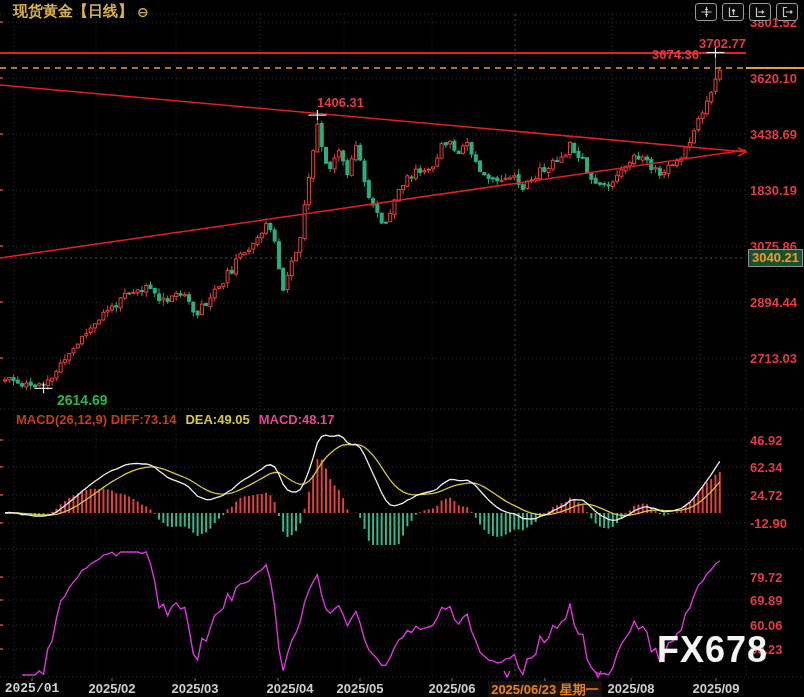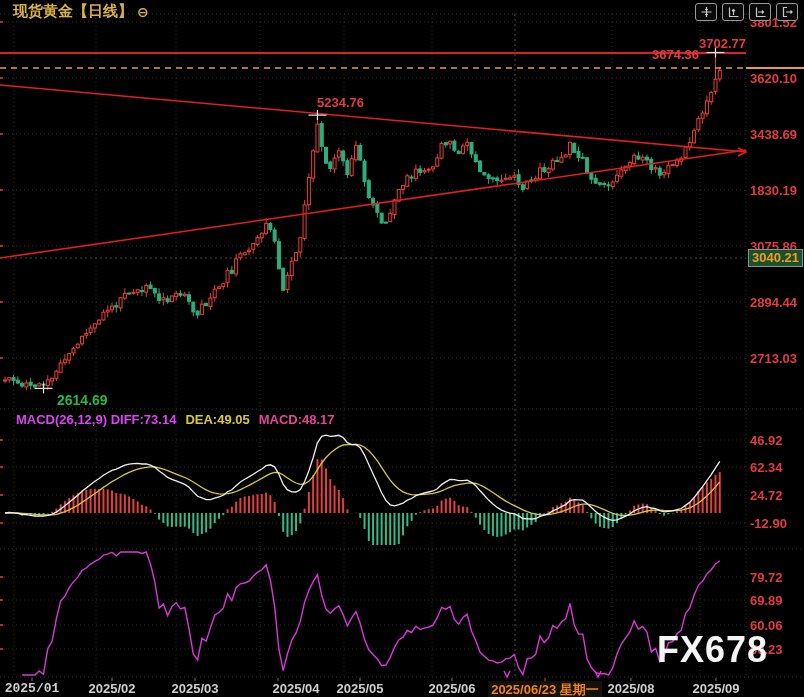--- a/index.html
+++ b/index.html
@@ -14,21 +14,21 @@
         display:flex;align-items:center;justify-content:center;cursor:pointer;}
   .tbtn svg{stroke:#c8c8c8;fill:none;stroke-width:1.2;}
   .yl{position:absolute;left:750px;transform:translateY(-50%);font-size:13px;font-weight:bold;color:#e23b41;z-index:2;}
   .xl{position:absolute;top:681px;transform:translateX(-50%);font-size:13px;font-weight:bold;color:#cfcfcf;z-index:2;white-space:nowrap;}
   .xl.hl{color:#ef8418;background:#15100a;padding:0 3px;}
   .ann{position:absolute;font-size:13px;font-weight:bold;color:#e23b41;z-index:2;white-space:nowrap;}
   #ann-low{color:#29b54a;font-size:14px;}
   #xh-price{position:absolute;left:748px;top:249px;border:1px solid #8f8f8f;background:#14532d;
             color:#ff9524;font-size:13px;font-weight:bold;padding:0 3px;line-height:16px;z-index:3;}
   .ihdr{position:absolute;left:16px;font-size:13px;font-weight:bold;z-index:2;}
-  .ihdr .w{color:#d946ef;} .ihdr .y{color:#d8c83e;margin-left:9px;} .ihdr .m{margin-left:9px;}
+  .ihdr .w{color:#c2410c;} .ihdr .y{color:#d8c83e;margin-left:9px;} .ihdr .m{margin-left:9px;}
   #macd-hdr{top:412px;} #macd-hdr .m{color:#e0459a;}
   #rsi-hdr{top:552px;} #rsi-hdr .m{color:#cf3ccf;}
   #watermark{position:absolute;left:657px;top:629px;font-size:36px;font-weight:bold;color:#f4f4f4;
              letter-spacing:1px;z-index:4;}
 </style>
 </head>
 <body>
 
 <div id="app">
   <svg id="plot" width="804" height="697">
@@ -649,21 +649,21 @@
     </div>
     <div class="tbtn">
       <svg width="13" height="12">
         <path d="M6 1.5H2.5v9H6M5 6h6.5M9.5 4.5L11 6 9.5 7.5"></path>
         </svg>
     </div>
   </div>
 
   <div class="ann" id="ann-high" style="left:699px;top:36px;">3702.77</div>
   <div class="ann" id="ann-res" style="left:652px;top:47px;">3674.36</div>
-  <div class="ann" id="ann-peak" style="left:317px;top:95px;">5234.76</div>
+  <div class="ann" id="ann-peak" style="left:317px;top:95px;">1406.31</div>
   <div class="ann" id="ann-low" style="left:57px;top:392px;">2614.69</div>
 
   <div id="xh-price">3040.21</div>
 
   <div id="macd-hdr" class="ihdr">
     <span class="w">MACD(26,12,9) DIFF:73.14</span><span class="y">DEA:49.05</span><span class="m">MACD:48.17</span>
   </div>
 
   <div id="watermark">FX678</div>
   <div id="labels"></div>
@@ -678,19 +678,19 @@
     <div class="yl" style="top: 467px;">62.34</div>
     <div class="yl" style="top: 495px;">24.72</div>
     <div class="yl" style="top: 523px;">-12.90</div>
     <div class="yl" style="top: 577px;">79.72</div>
     <div class="yl" style="top: 600px;">69.89</div>
     <div class="yl" style="top: 625px;">60.06</div>
     <div class="yl" style="top: 649px;">50.23</div>
     <div class="xl" style="left: 32px; font-family: Liberation Mono, monospace;">2025/01</div>
     <div class="xl" style="left: 112px;">2025/02</div>
     <div class="xl" style="left: 195px; text-align: right;">2025/03</div>
-    <div class="xl" style="left: 296px;">2025/04</div>
+    <div class="xl" style="left: 290px;">2025/04</div>
     <div class="xl" style="left: 360px;">2025/05</div>
     <div class="xl" style="left: 452px;">2025/06</div>
     <div class="xl hl" style="left: 545px;">2025/06/23 星期一</div>
     <div class="xl" style="left: 631px;">2025/08</div>
     <div class="xl" style="left: 716px;">2025/09</div>
   </div>
 
 </body></html>

